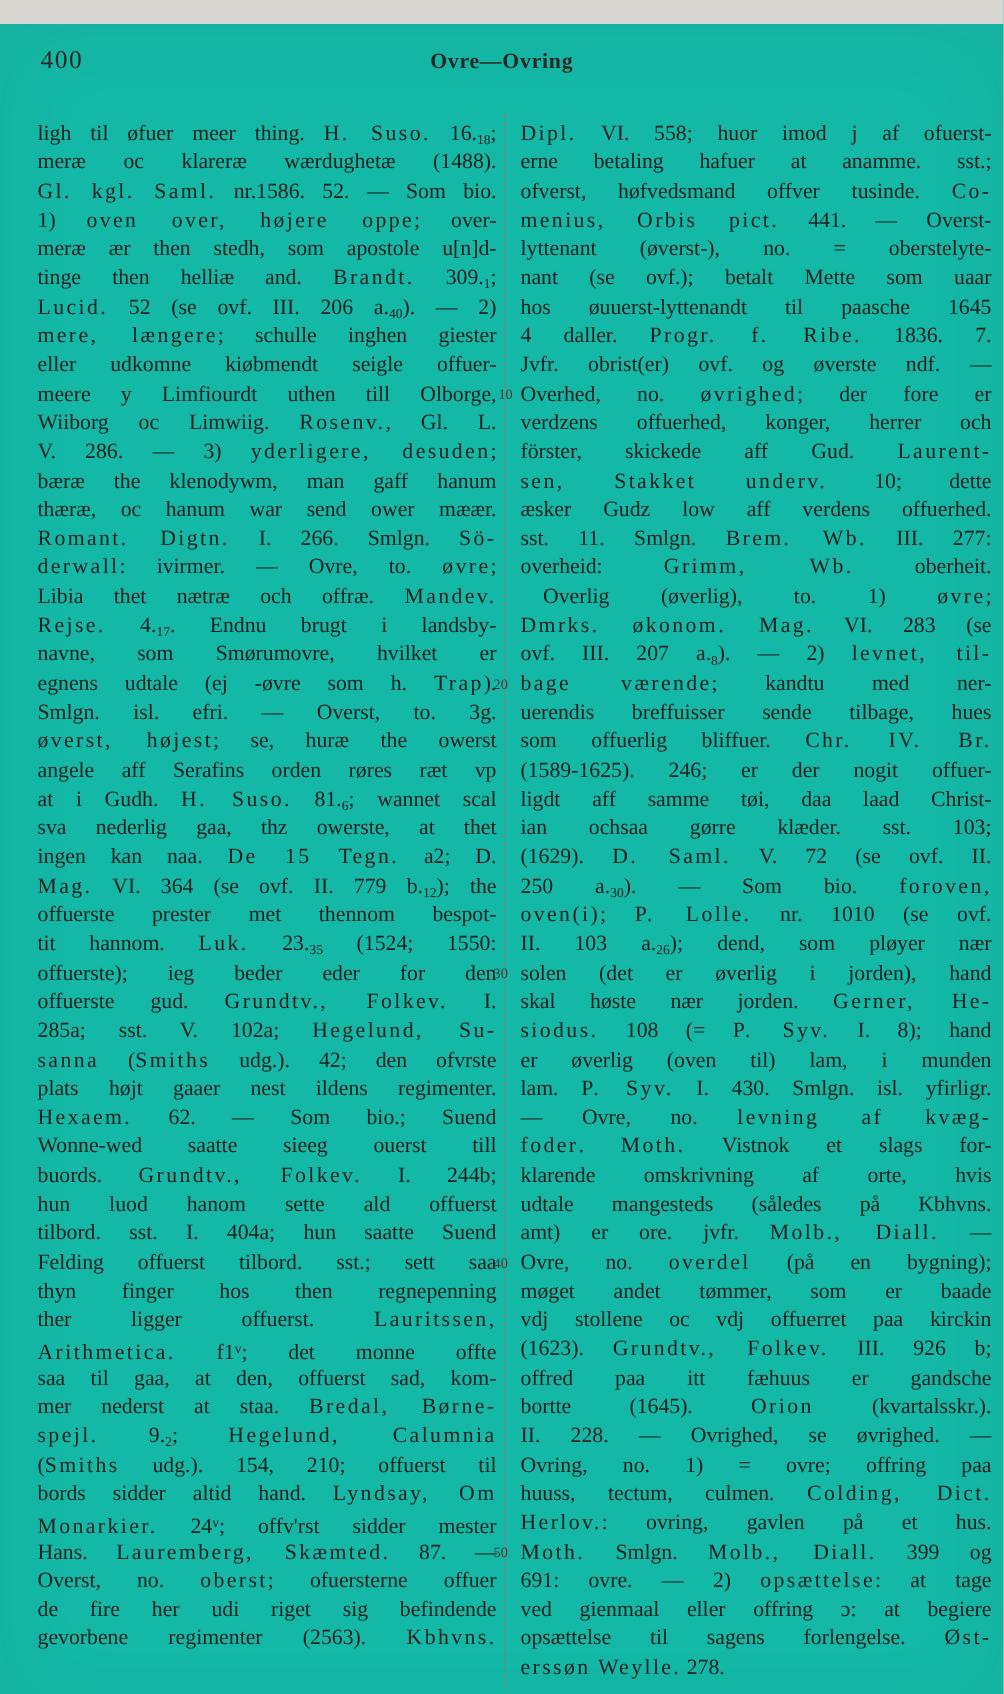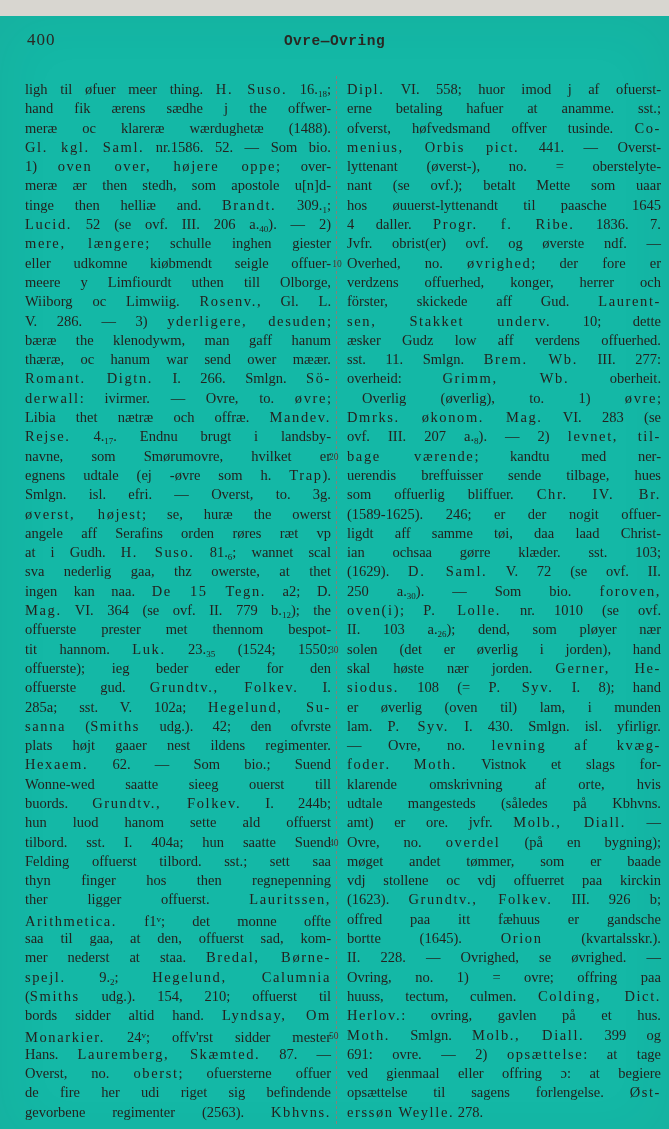--- a/index.html
+++ b/index.html
@@ -13,21 +13,21 @@
     font-family:"Liberation Serif","DejaVu Serif",serif;
     overflow:hidden;
   }
   .pagenum{
     position:absolute;left:27px;top:14px;
     font-size:17px;letter-spacing:1px;color:#2a2823;
   }
   .runhead{
     position:absolute;left:0;right:0;top:17px;
     text-align:center;font-size:14.5px;font-weight:bold;
-    letter-spacing:0.5px;color:#2a2823;font-family:Liberation Mono, monospace;
+    letter-spacing:0.5px;color:#2a2823;
   }
   .col{position:absolute;top:64px;}
   #col-left{left:25px;width:306px;}
   #col-right{left:347px;width:314px;}
   .line{
     height:19.3px;line-height:19.3px;
     font-size:14.5px;
     text-align:justify;text-align-last:justify;
     white-space:nowrap;
     text-justify:inter-word;
@@ -57,21 +57,20 @@
   <div id="divider"></div>
   <div id="gutter">
       <div class="gnum" style="top: 241.7px; text-align: center;">10</div>
       <div class="gnum" style="top: 434.7px;">20</div>
       <div class="gnum" style="top: 627.7px;">30</div>
       <div class="gnum" style="top: 820.7px;">40</div>
       <div class="gnum" style="top: 1013.7px;">50</div>
     </div>
   <div id="col-left" class="col">
       <div class="line"><span>ligh til øfuer meer thing. </span><span class="g">H. Suso.</span><span> 16.</span><span class="sb">18</span><span>;</span></div>
-      <div class="line"><span>hand fik ærens sædhe j the offwer-</span></div>
       <div class="line"><span>meræ oc klareræ wærdughetæ (1488).</span></div>
       <div class="line"><span class="g">Gl. kgl. Saml.</span><span> nr.1586. 52. — Som bio.</span></div>
       <div class="line"><span>1) </span><span class="g">oven over, højere oppe</span><span>; over-</span></div>
       <div class="line"><span>meræ ær then stedh, som apostole u[n]d-</span></div>
       <div class="line"><span>tinge then helliæ and. </span><span class="g">Brandt.</span><span> 309.</span><span class="sb">1</span><span>;</span></div>
       <div class="line"><span class="g">Lucid.</span><span> 52 (se ovf. III. 206 a.</span><span class="sb">40</span><span>). — 2)</span></div>
       <div class="line"><span class="g">mere, længere</span><span>; schulle inghen giester</span></div>
       <div class="line"><span>eller udkomne kiøbmendt seigle offuer-</span></div>
       <div class="line"><span>meere y Limfiourdt uthen till Olborge,</span></div>
       <div class="line"><span>Wiiborg oc Limwiig. </span><span class="g">Rosenv.</span><span>, Gl. L.</span></div>

